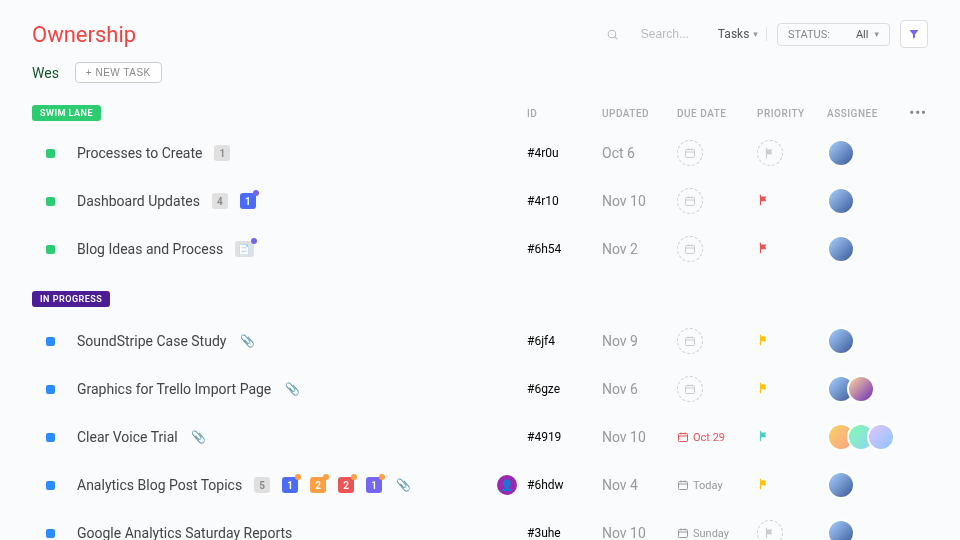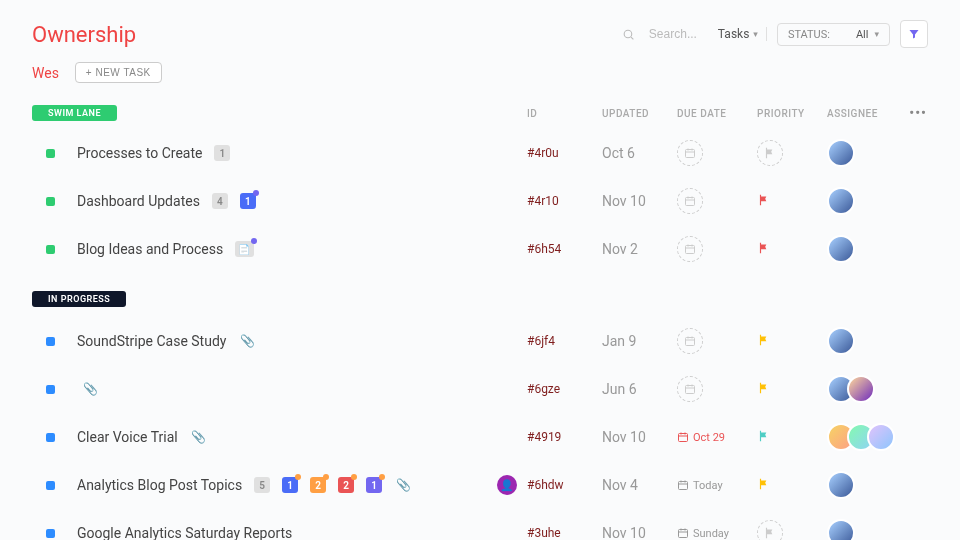--- a/index.html
+++ b/index.html
@@ -1,51 +1,51 @@
 <!DOCTYPE html>
 <html><head>
 <meta charset="utf-8">
 <style>
 * { box-sizing: border-box; margin: 0; padding: 0; }
 body { font-family: -apple-system, BlinkMacSystemFont, "Segoe UI", Roboto, sans-serif; background: #fafbfc; color: #333; font-size: 13px; width: 960px; height: 540px; overflow: hidden; }
 .topbar { display: flex; align-items: center; justify-content: space-between; padding: 20px 32px 10px 32px; }
 .title { font-size: 22px; font-weight: 400; color: #ef4444; }
 .topbar-right { display: flex; align-items: center; gap: 10px; }
-.search-wrap { display: flex; align-items: center; gap: 14px; color: #999; border-right: 1px solid #e0e0e0; padding-right: 8px; }
+.search-wrap { display: flex; align-items: center; gap: 22px; color: #999; border-right: 1px solid #e0e0e0; padding-right: 8px; }
 .search-input { border: none; background: transparent; outline: none; width: 55px; font-size: 12px; color: #999; }
 .search-input::placeholder { color: #bbb; }
 .task-select { font-size: 12px; color: #555; display: flex; align-items: center; gap: 4px; cursor: pointer; }
 .status-pill { border: 1px solid #ddd; border-radius: 4px; padding: 4px 10px; font-size: 11px; color: #888; display: flex; align-items: center; gap: 6px; cursor: pointer; }
 .status-pill .val { color: #555; margin-left: 20px; }
 .filter-btn { width: 28px; height: 28px; border: 1px solid #ddd; border-radius: 4px; display: flex; align-items: center; justify-content: center; background: #fff; cursor: pointer; }
 .subbar { display: flex; align-items: center; gap: 16px; padding: 4px 32px 14px 32px; }
-.owner { font-size: 14px; color: #ef4444; }
+.owner { font-size: 14px; color: #14532d; }
 .new-task-btn { border: 1px solid #ccc; border-radius: 4px; padding: 4px 10px; font-size: 10px; letter-spacing: 0.5px; color: #888; background: #fff; cursor: pointer; }
 .header-row { display: flex; align-items: center; padding: 8px 32px; font-size: 10px; letter-spacing: 0.5px; color: #aaa; font-weight: 500; }
 .col-main { flex: 0 0 495px; display: flex; align-items: center; gap: 8px; }
 .col-id { flex: 0 0 75px; }
 .col-updated { flex: 0 0 75px; }
 .col-due { flex: 0 0 80px; }
 .col-priority { flex: 0 0 70px; }
 .col-assignee { flex: 0 0 80px; }
 .col-more { flex: 0 0 20px; text-align: right; }
-.lane-label { display: inline-block; padding: 3px 16px; border-radius: 3px; font-size: 9px; font-weight: 600; letter-spacing: 0.5px; color: #fff; }
+.lane-label { display: inline-block; padding: 3px 8px; border-radius: 3px; font-size: 9px; font-weight: 600; letter-spacing: 0.5px; color: #fff; }
 .row { display: flex; align-items: center; padding: 10px 32px; min-height: 44px; }
 .status-sq { width: 9px; height: 9px; border-radius: 2px; flex-shrink: 0; margin-left: 14px; margin-right: 14px; }
 .task-title { font-size: 14px; color: #444; }
 .badge { display: inline-flex; align-items: center; justify-content: center; min-width: 16px; height: 16px; border-radius: 3px; font-size: 10px; font-weight: 600; padding: 0 3px; margin-left: 4px; position: relative; }
 .badge.gray { background: #e0e0e0; color: #888; }
 .badge.blue { background: #4a6cf7; color: #fff; }
 .badge.orange { background: #ff9f43; color: #fff; }
 .badge.red { background: #ea5455; color: #fff; }
 .badge.purple { background: #7367f0; color: #fff; }
 .dot-tl { position: absolute; top: -3px; right: -3px; width: 6px; height: 6px; border-radius: 50%; background: #7367f0; }
 .dot-or { position: absolute; top: -3px; right: -3px; width: 6px; height: 6px; border-radius: 50%; background: #ff9f43; }
 .attach { color: #bbb; margin-left: 6px; font-size: 12px; }
-.cell-id { font-size: 12px; color: #7f1d1d; }
+.cell-id { font-size: 12px; color: #000000; }
 .cell-updated { font-size: 14px; color: #999; }
 .due-ghost { width: 26px; height: 26px; border: 1px dashed #ccc; border-radius: 50%; display: flex; align-items: center; justify-content: center; color: #ccc; }
 .due-text { font-size: 11px; display: flex; align-items: center; gap: 4px; }
 .due-red { color: #ea5455; }
 .due-gray { color: #999; }
 .prio-ghost { width: 26px; height: 26px; border: 1px dashed #ccc; border-radius: 50%; display: flex; align-items: center; justify-content: center; color: #ccc; }
 .flag { font-size: 14px; }
 .avatar { width: 28px; height: 28px; border-radius: 50%; background: linear-gradient(135deg, #a8d0ff, #3b5998); display: inline-block; border: 2px solid #fff; }
 .avatar.v2 { background: linear-gradient(135deg, #ffd89b, #6f2dbd); }
 .avatar.v3 { background: linear-gradient(135deg, #f6d365, #fda085); }
@@ -192,31 +192,31 @@
           </svg></span></div>
       <div class="col-assignee">
         <div class="avatar-stack">
           <span class="avatar "></span>
         </div>
       </div>
       <div class="col-more"></div>
     </div>
     <div class="row" style="padding-top: 18px;">
       <div class="col-main">
-        <span class="lane-label" style="background:#0f172a">IN PROGRESS</span>
+        <span class="lane-label" style="background:#4c1d95">IN PROGRESS</span>
       </div>
     </div>
     <div class="row">
       <div class="col-main">
         <span class="status-sq" style="background:#2d8cff"></span>
         <span class="task-title">SoundStripe Case Study</span>
         <span class="attach">📎</span>
       </div>
       <div class="col-id cell-id">#6jf4</div>
-      <div class="col-updated cell-updated">Jan 9</div>
+      <div class="col-updated cell-updated">Nov 9</div>
       <div class="col-due">
         <span class="due-ghost">
           <svg width="12" height="12" viewBox="0 0 24 24" fill="none" stroke="#ccc" stroke-width="2">
             <rect x="3" y="5" width="18" height="16" rx="2"></rect>
             <line x1="3" y1="10" x2="21" y2="10"></line>
             <line x1="8" y1="3" x2="8" y2="7"></line>
             <line x1="16" y1="3" x2="16" y2="7"></line>
           </svg>
         </span>
       </div>
@@ -226,24 +226,25 @@
       <div class="col-assignee">
         <div class="avatar-stack">
           <span class="avatar "></span>
         </div>
       </div>
       <div class="col-more"></div>
     </div>
     <div class="row">
       <div class="col-main">
         <span class="status-sq" style="background:#2d8cff"></span>
+        <span class="task-title">Graphics for Trello Import Page</span>
         <span class="attach">📎</span>
       </div>
       <div class="col-id cell-id">#6gze</div>
-      <div class="col-updated cell-updated">Jun 6</div>
+      <div class="col-updated cell-updated">Nov 6</div>
       <div class="col-due">
         <span class="due-ghost">
           <svg width="12" height="12" viewBox="0 0 24 24" fill="none" stroke="#ccc" stroke-width="2">
             <rect x="3" y="5" width="18" height="16" rx="2"></rect>
             <line x1="3" y1="10" x2="21" y2="10"></line>
             <line x1="8" y1="3" x2="8" y2="7"></line>
             <line x1="16" y1="3" x2="16" y2="7"></line>
           </svg>
         </span>
       </div>

